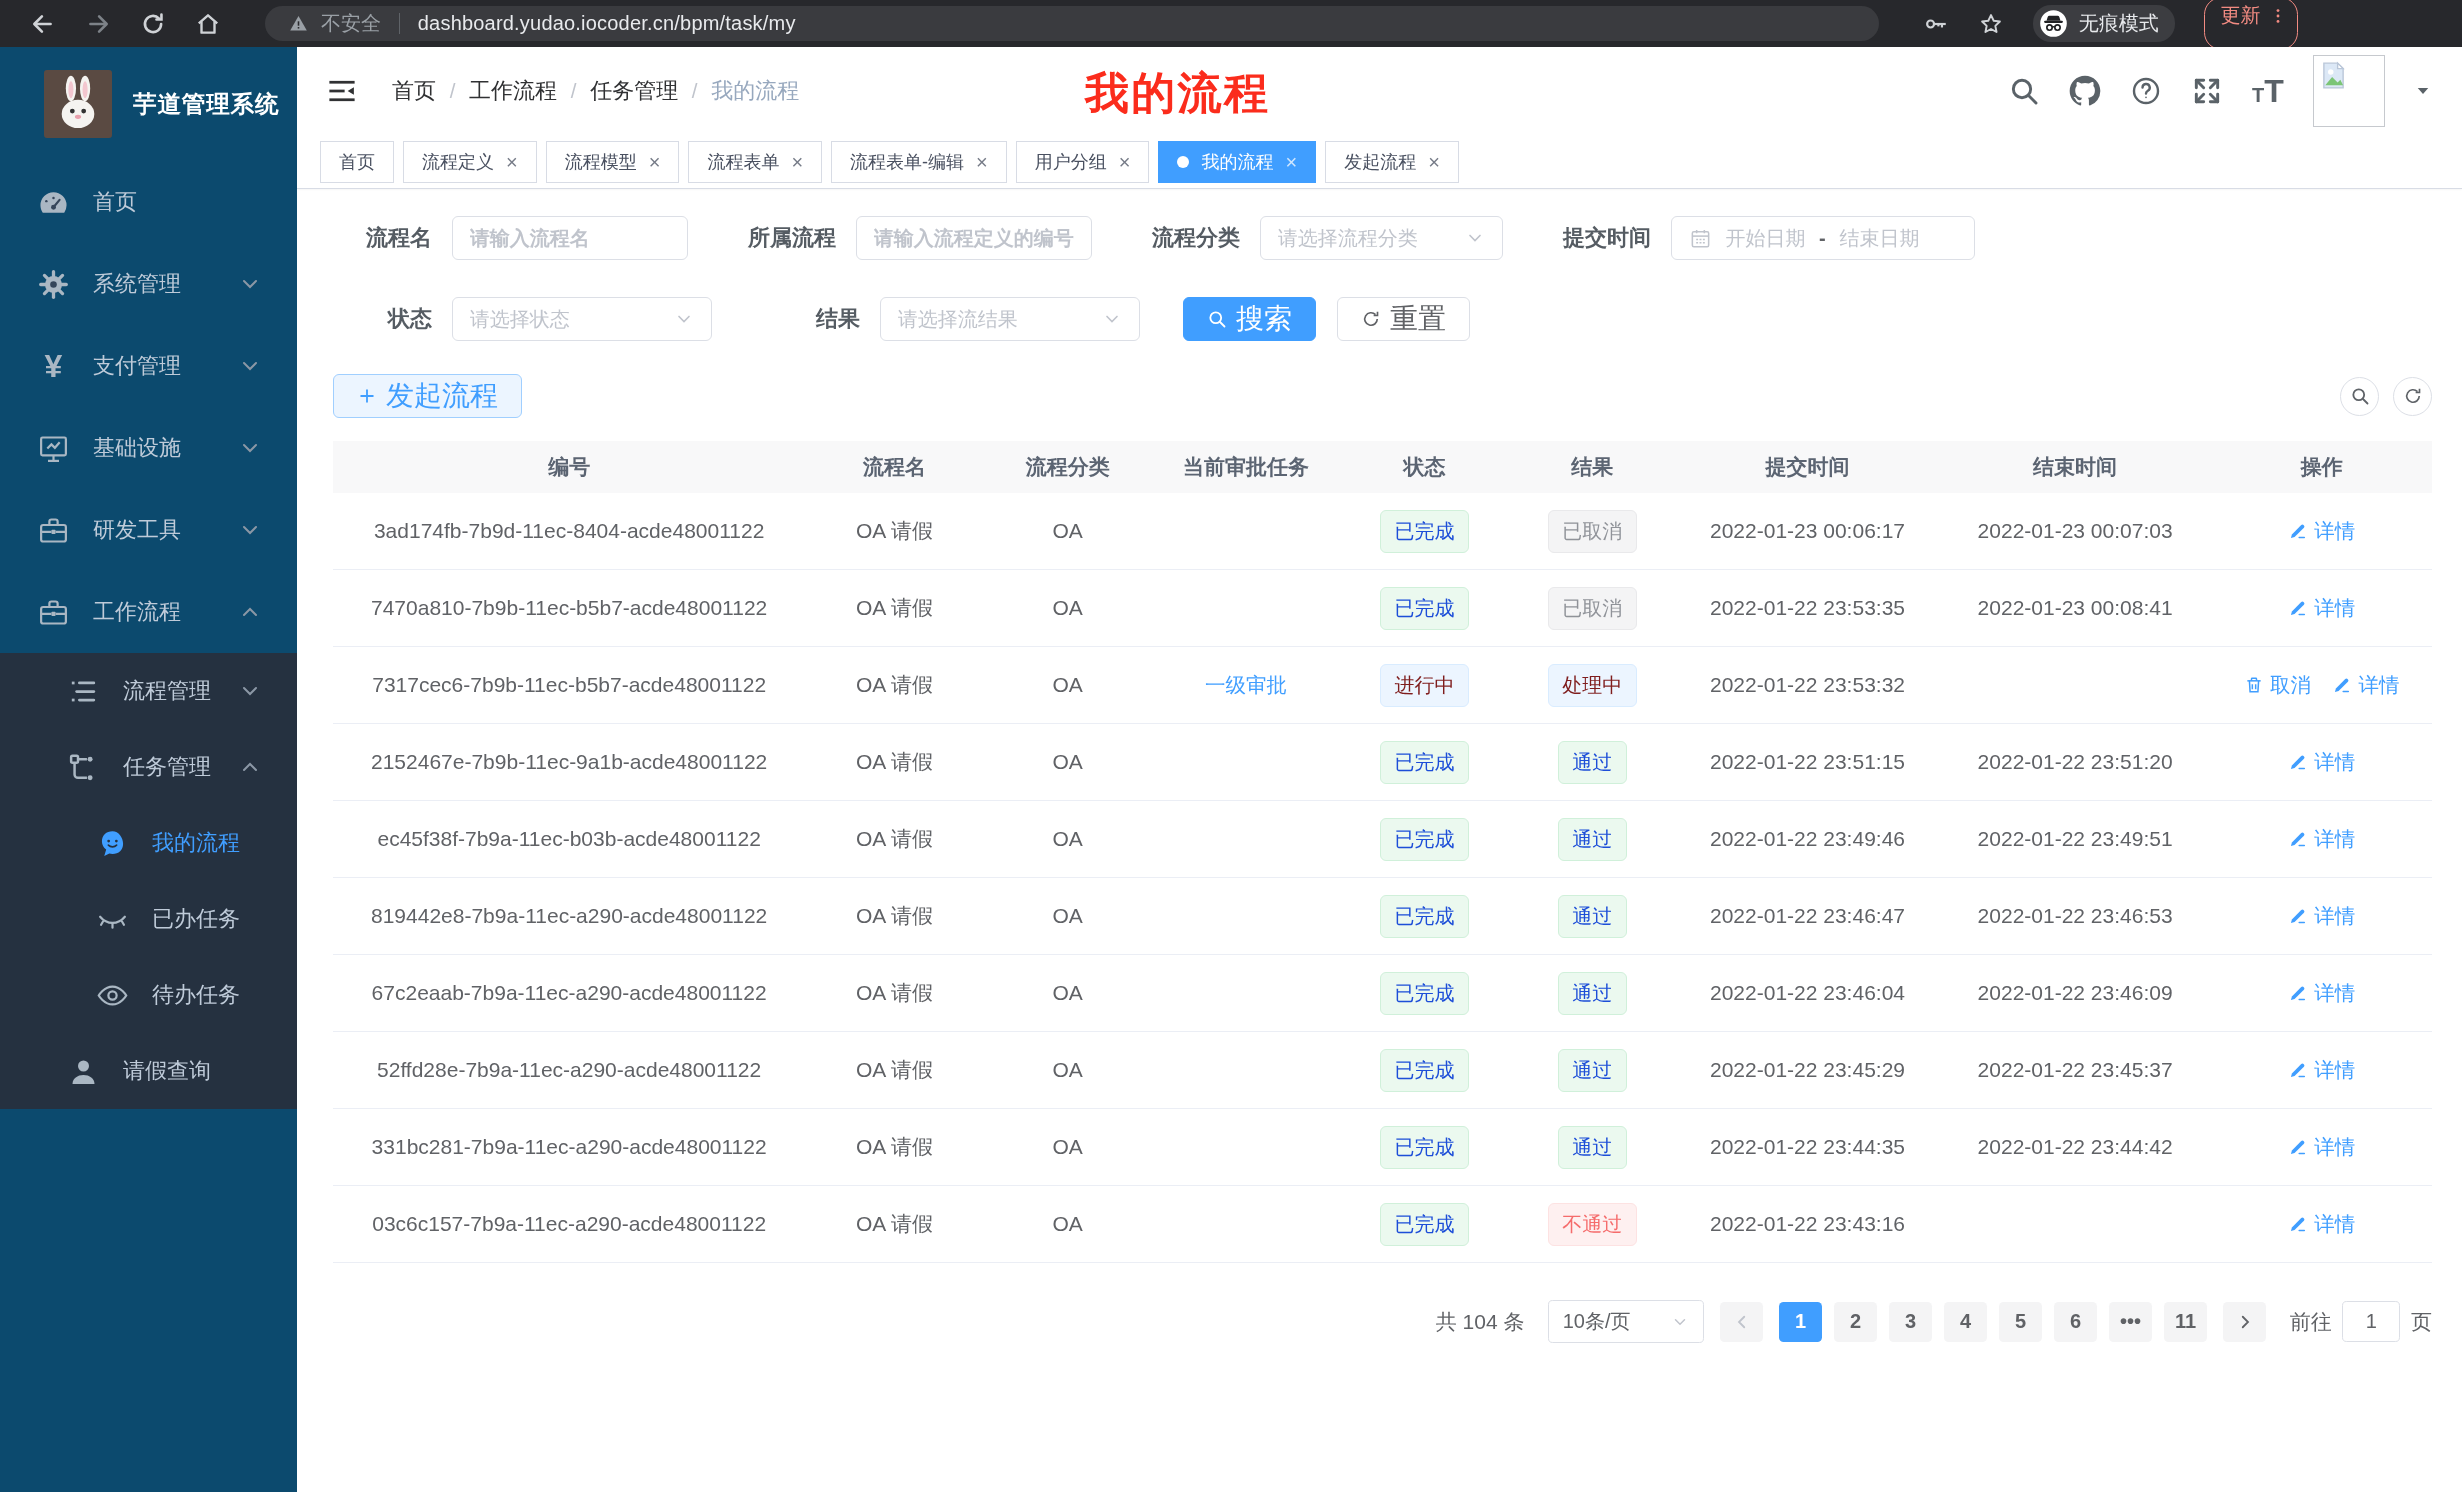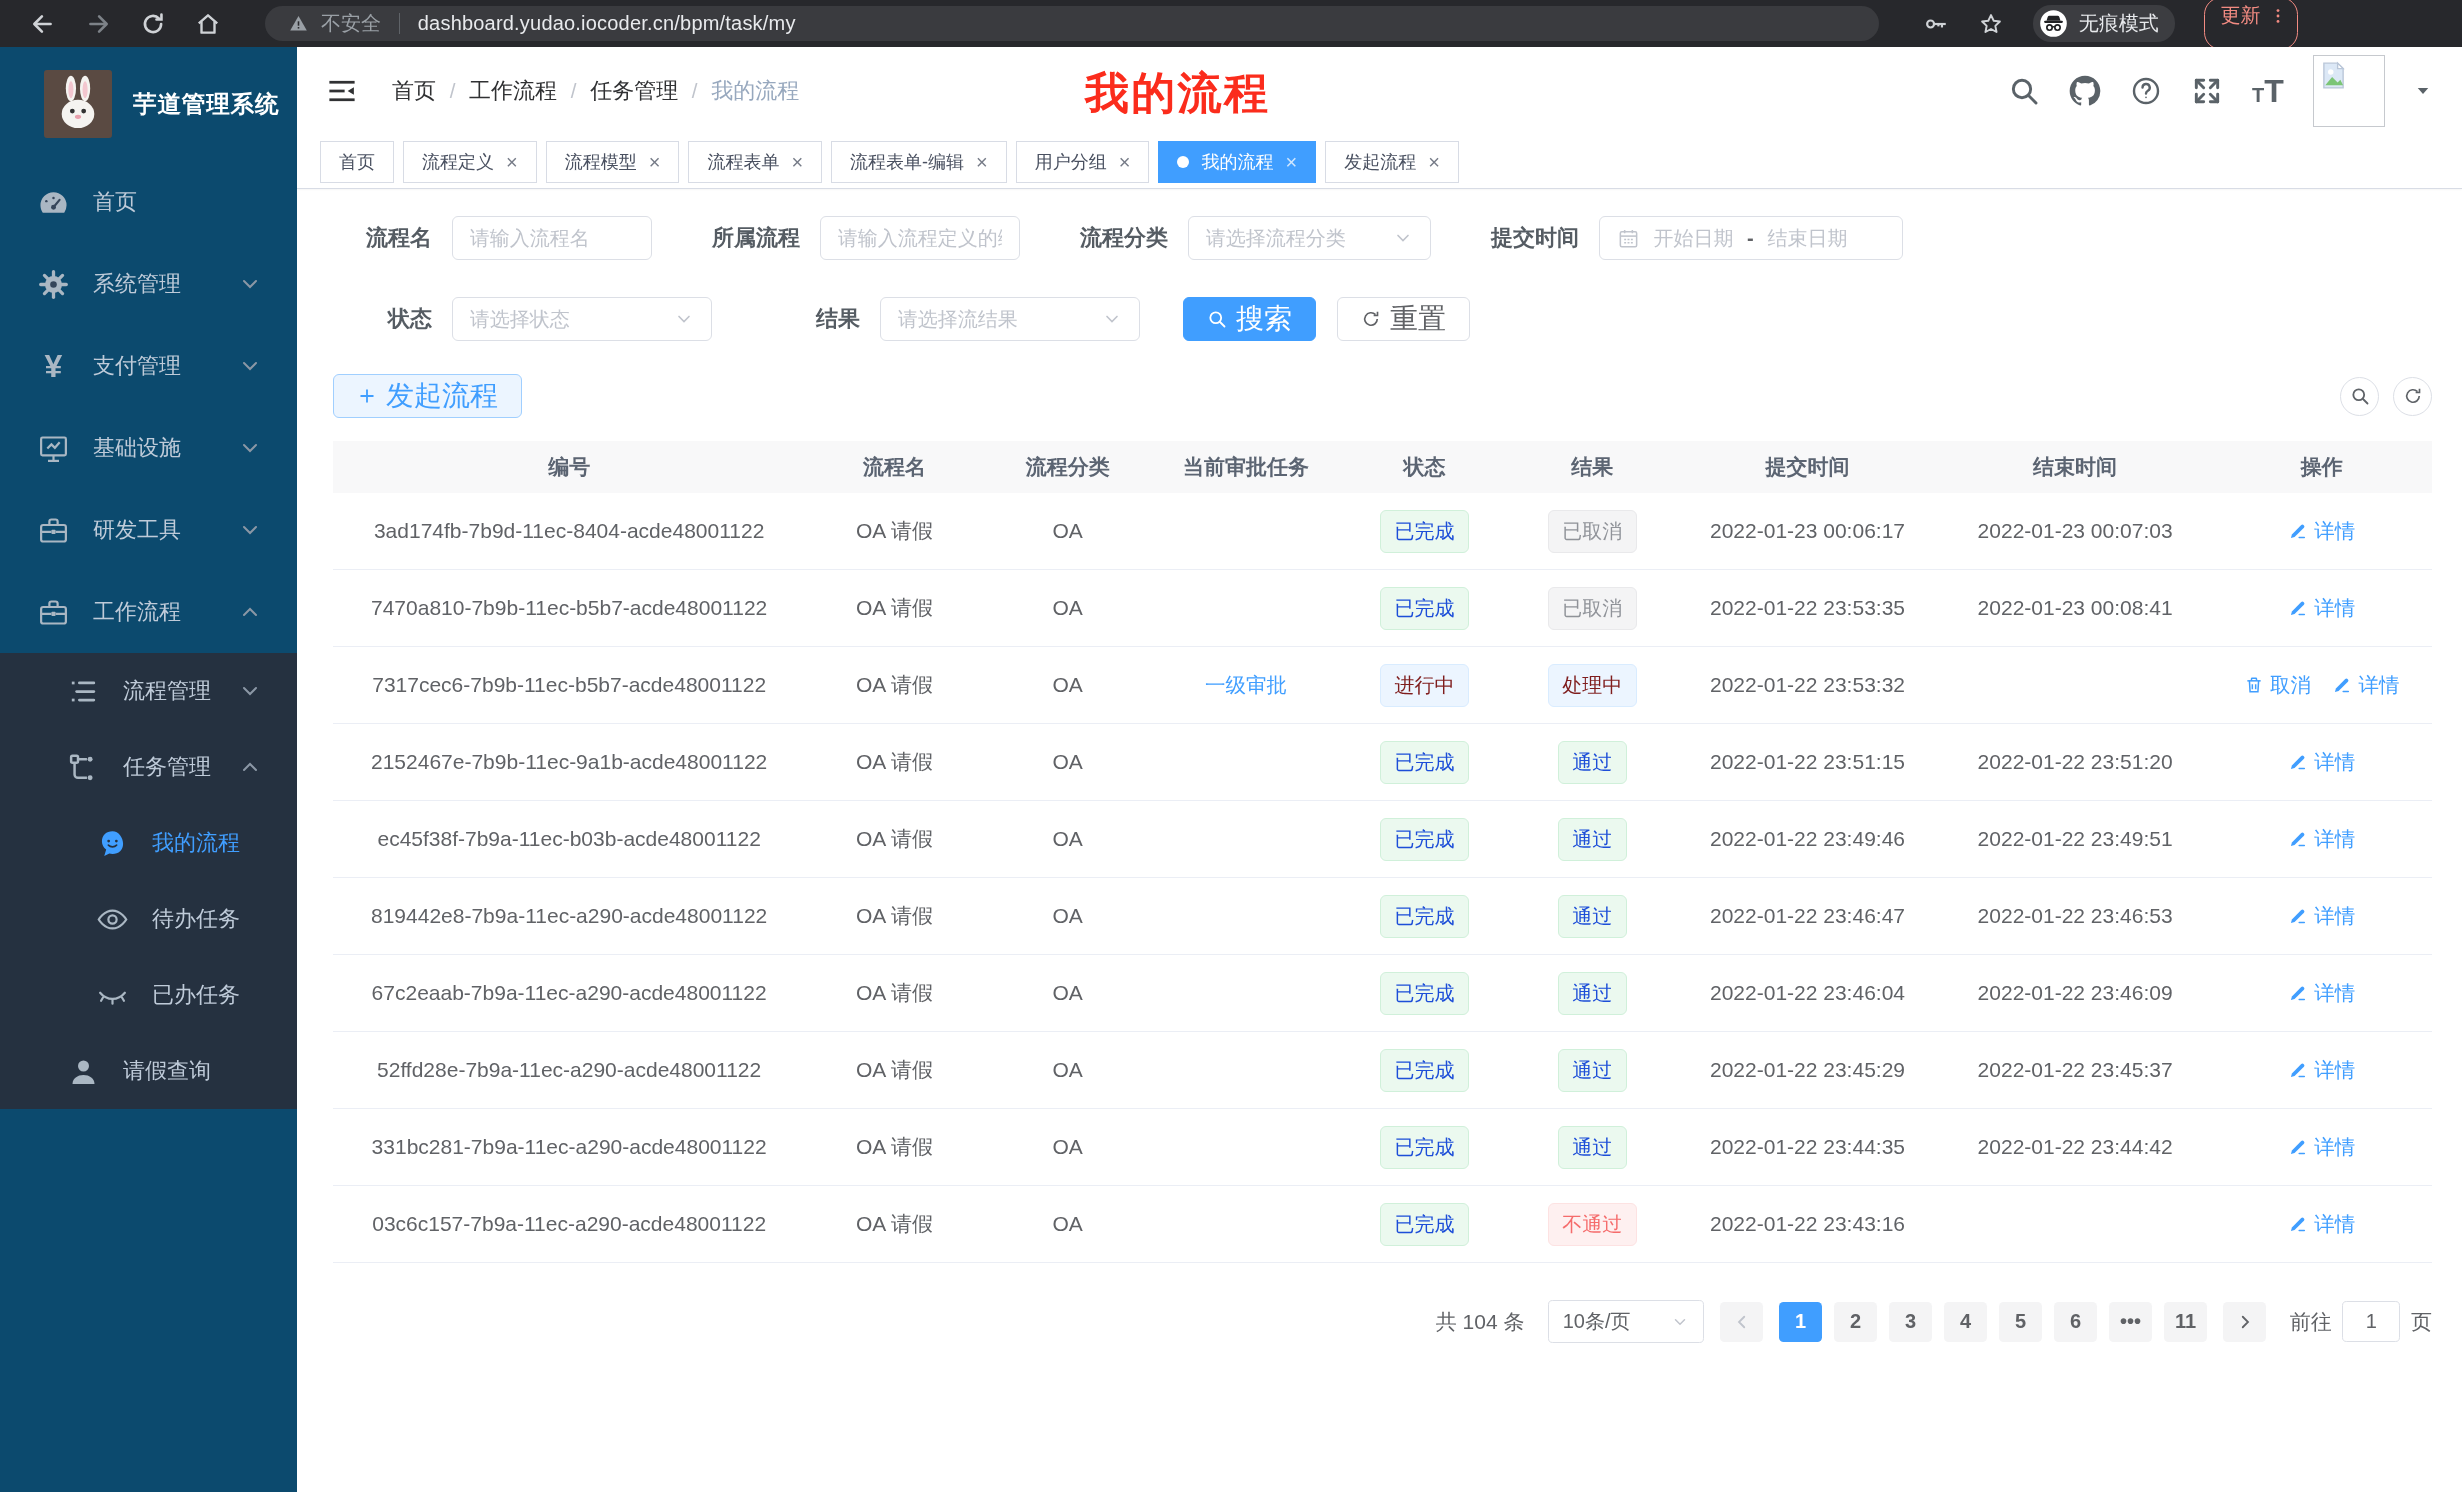--- a/index.html
+++ b/index.html
@@ -70,21 +70,21 @@
 
   
   .content{position:relative;padding:0 0 30px 0;flex:1;}
   .filter-row{display:flex;align-items:center;margin:27px 0 0 30px;}
   .filter-row.second{margin-top:37px;}
   .fgroup{display:flex;align-items:center;margin-right:43px;}
   .flabel{width:105px;text-align:right;font-size:22px;font-weight:700;color:#555c63;margin-right:20px;white-space:nowrap;flex:none;}
   .fctl{height:44px;border:0.8px solid #dcdfe6;border-radius:6px;background:#fff;display:flex;align-items:center;font-size:20px;color:#c0c4cc;padding:0 16.7px;box-sizing:border-box;}
   input.fctl{color:#606266;outline:none;}
   input.fctl::placeholder{color:#c0c4cc;}
-  .w310{width:200px;} .w320{width:243px;} .w355{width:260px;} .w400{width:304px;}
+  .w310{width:236px;font-weight:bold;} .w320{width:243px;} .w355{width:260px;} .w400{width:304px;}
   .select{justify-content:space-between;cursor:pointer;}
   .select .ph{overflow:hidden;white-space:nowrap;}
   .sel-arrow{width:20px;height:20px;color:#c0c4cc;flex:none;margin-left:9px;}
   .daterange{gap:13.7px;cursor:pointer;}
   .cal-ic{width:23px;height:23px;color:#c0c4cc;flex:none;}
   .dr-sep{color:#606266;font-weight:700;}
   .btn{height:44px;border-radius:6px;font-size:28px;display:inline-flex;align-items:center;gap:9px;padding:0 23px;cursor:pointer;border:0.8px solid transparent;box-sizing:border-box;white-space:nowrap;}
   .btn .bic{width:20px;height:20px;}
   .btn-primary{background:#409eff;border-color:#409eff;color:#fff;}
   .btn-plain{background:#fff;border-color:#dcdfe6;color:#606266;}
@@ -354,39 +354,39 @@
                 <path d="M12 3c-4.5 0-7.7 3-7.7 7.3 0 2.5 1.2 4.7 3.1 6L6 21l3.7-1.7c.73.2 1.5.3 2.3.3 4.5 0 7.7-3.1 7.7-7.5S16.5 3 12 3z" fill="currentColor"></path>
                 <circle cx="9.2" cy="10.2" r="1" fill="#253140"></circle>
                 <circle cx="14.8" cy="10.2" r="1" fill="#253140"></circle>
                 <path d="M9 13.2c.8.8 1.8 1.2 3 1.2s2.2-.4 3-1.2" stroke="#253140" stroke-width="1.2" fill="none" stroke-linecap="round"></path>
               </svg>
             </span>
     <span class="mi-label">我的流程</span>
 
   </div>
           <div class="menu-item level-3 sub">
-    <span class="mi-icon" data-icon="eye-icon">
-              <svg viewBox="0 0 24 24" fill="none" stroke="currentColor" stroke-width="1.6">
-                <path d="M2 12s3.8-6.5 10-6.5S22 12 22 12s-3.8 6.5-10 6.5S2 12 2 12z"></path>
-                <circle cx="12" cy="12" r="3"></circle>
-              </svg>
-            </span>
-    <span class="mi-label">待办任务</span>
-
-  </div>
-          <div class="menu-item level-3 sub">
     <span class="mi-icon" data-icon="eye-closed-icon">
               <svg viewBox="0 0 24 24" fill="none" stroke="currentColor" stroke-width="1.6" stroke-linecap="round">
                 <path d="M3 10c2.5 3 5.5 4.5 9 4.5s6.5-1.5 9-4.5"></path>
                 <path d="M5.2 13.3L3.7 15.8"></path>
                 <path d="M12 14.8V18"></path>
                 <path d="M18.8 13.3l1.5 2.5"></path>
               </svg>
             </span>
     <span class="mi-label">已办任务</span>
+
+  </div>
+          <div class="menu-item level-3 sub">
+    <span class="mi-icon" data-icon="eye-icon">
+              <svg viewBox="0 0 24 24" fill="none" stroke="currentColor" stroke-width="1.6">
+                <path d="M2 12s3.8-6.5 10-6.5S22 12 22 12s-3.8 6.5-10 6.5S2 12 2 12z"></path>
+                <circle cx="12" cy="12" r="3"></circle>
+              </svg>
+            </span>
+    <span class="mi-label">待办任务</span>
 
   </div>
           <div class="menu-item level-2 sub">
     <span class="mi-icon" data-icon="user-icon">
               <svg viewBox="0 0 24 24" fill="currentColor">
                 <circle cx="12" cy="8" r="4"></circle>
                 <path d="M4 21c0-4 3.6-6.5 8-6.5s8 2.5 8 6.5z"></path>
               </svg>
             </span>
     <span class="mi-label">请假查询</span>

